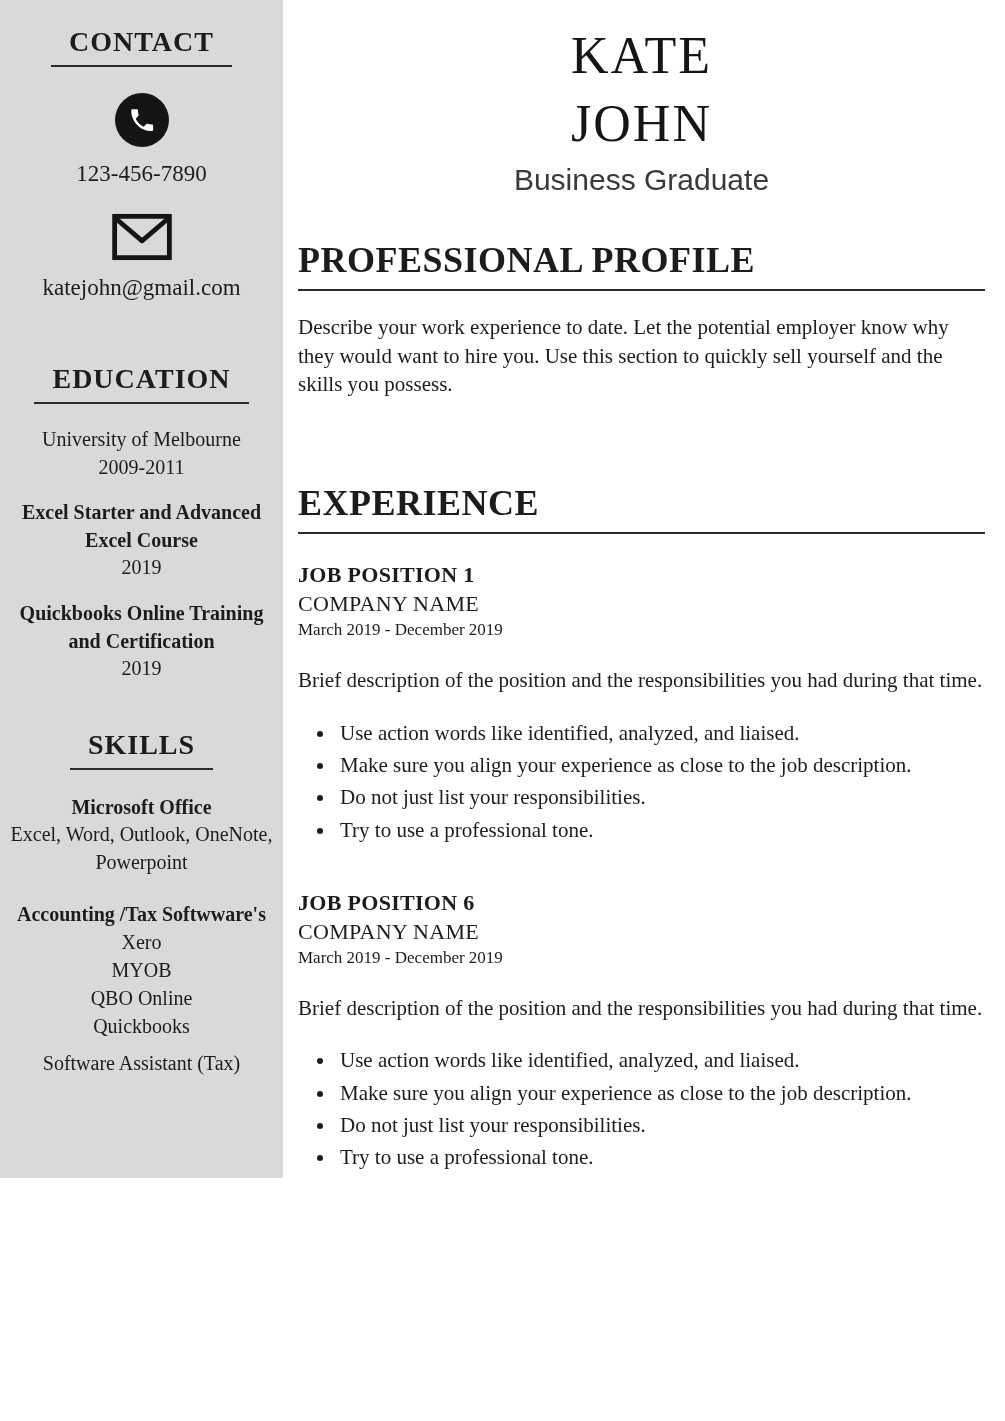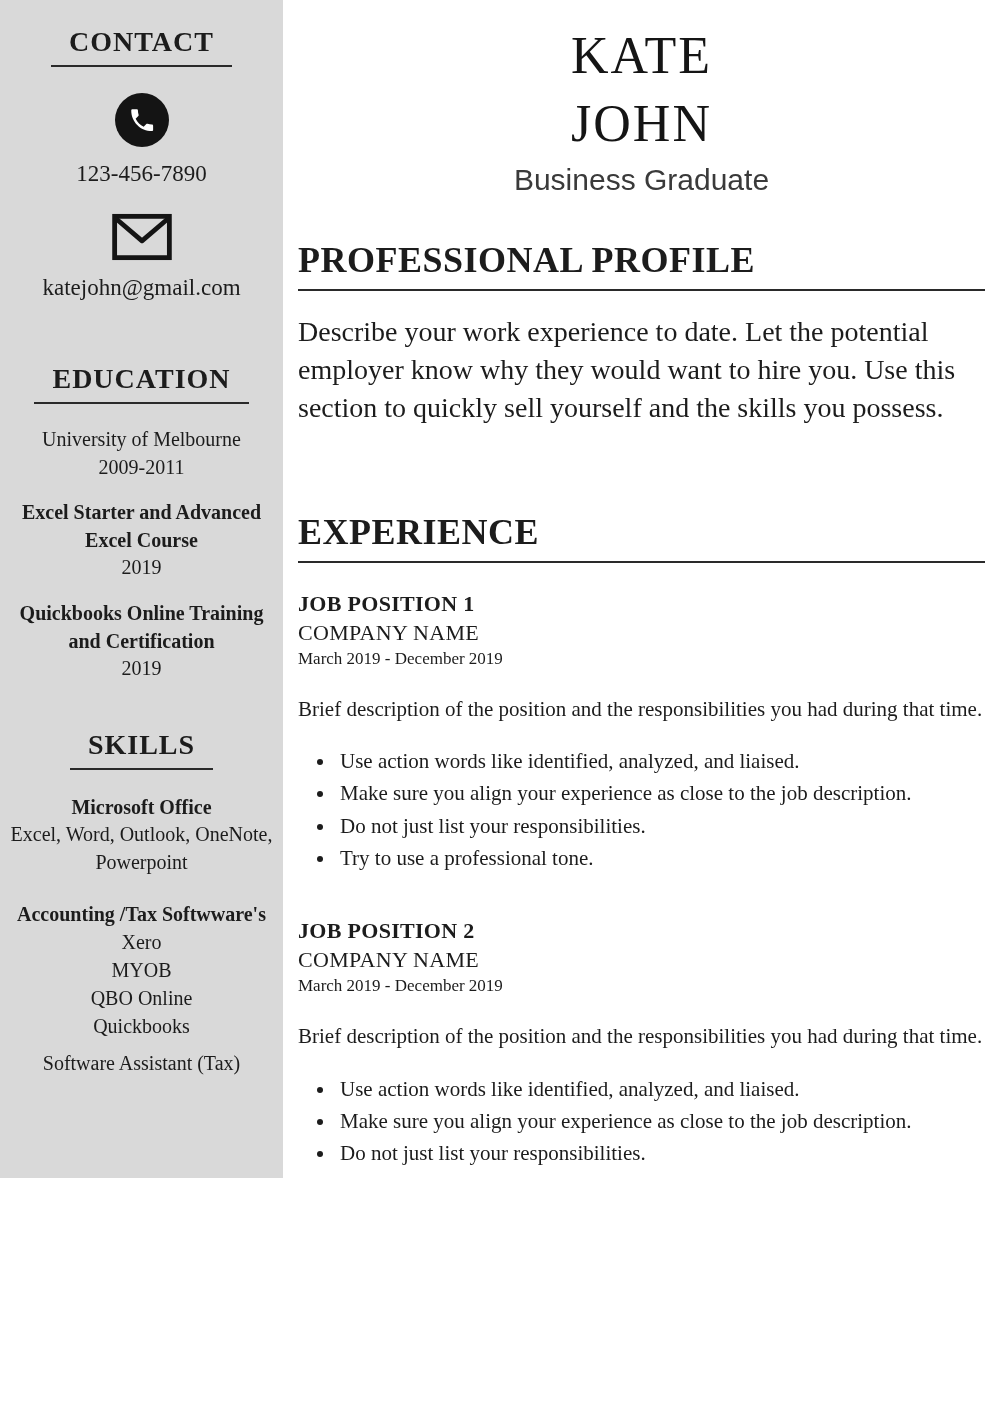--- a/index.html
+++ b/index.html
@@ -71,21 +71,21 @@
   .rule-heading {
     font-size: 36px;
     font-weight: 700;
     letter-spacing: 0.5px;
     margin: 0;
     padding-bottom: 8px;
     border-bottom: 2px solid #2a2a2a;
   }
   .profile-section { margin-top: 42px; }
   .body-text {
-    font-size: 28px;
+    font-size: 21px;
     line-height: 1.35;
     margin-top: 22px;
   }
   .experience-section { margin-top: 84px; }
   .job { margin-top: 28px; }
   .job + .job { margin-top: 46px; }
   .job-position { font-size: 22px; font-weight: 700; letter-spacing: 0.3px; }
   .job-company { font-size: 22px; margin-top: 3px; letter-spacing: 0.3px; }
   .job-dates { font-size: 17px; margin-top: 3px; }
   .job-desc { font-size: 21px; line-height: 1.35; margin-top: 26px; }
@@ -194,21 +194,21 @@
         <p class="job-desc">Brief description of the position and the responsibilities you had during that time.</p>
         <ul class="job-bullets">
           <li>Use action words like identified, analyzed, and liaised.</li>
           <li>Make sure you align your experience as close to the job description.</li>
           <li>Do not just list your responsibilities.</li>
           <li>Try to use a professional tone.</li>
         </ul>
       </div>
 
       <div class="job">
-        <div class="job-position">JOB POSITION 2</div>
+        <div class="job-position">JOB POSITION 6</div>
         <div class="job-company">COMPANY NAME</div>
         <div class="job-dates">March 2019 - December 2019</div>
         <p class="job-desc">Brief description of the position and the responsibilities you had during that time.</p>
         <ul class="job-bullets">
           <li>Use action words like identified, analyzed, and liaised.</li>
           <li>Make sure you align your experience as close to the job description.</li>
           <li>Do not just list your responsibilities.</li>
           <li>Try to use a professional tone.</li>
         </ul>
       </div>

